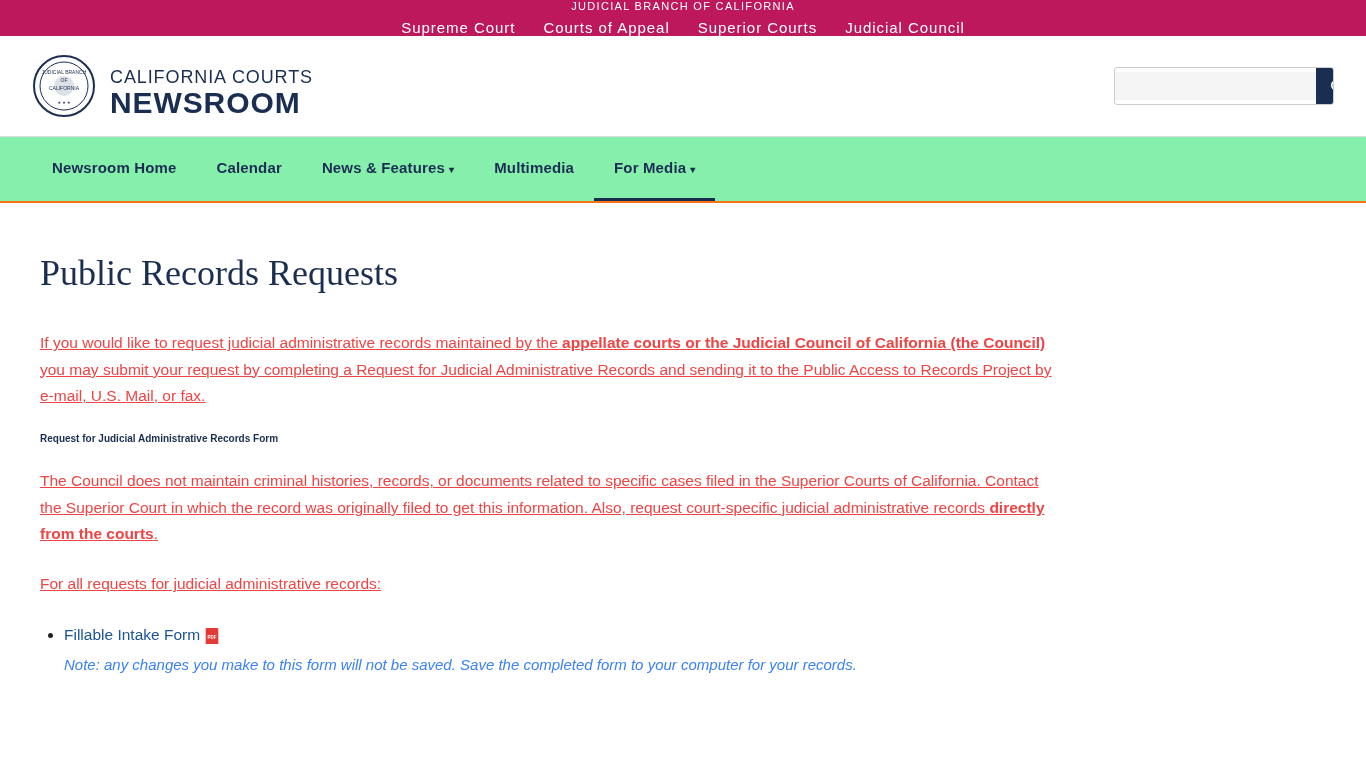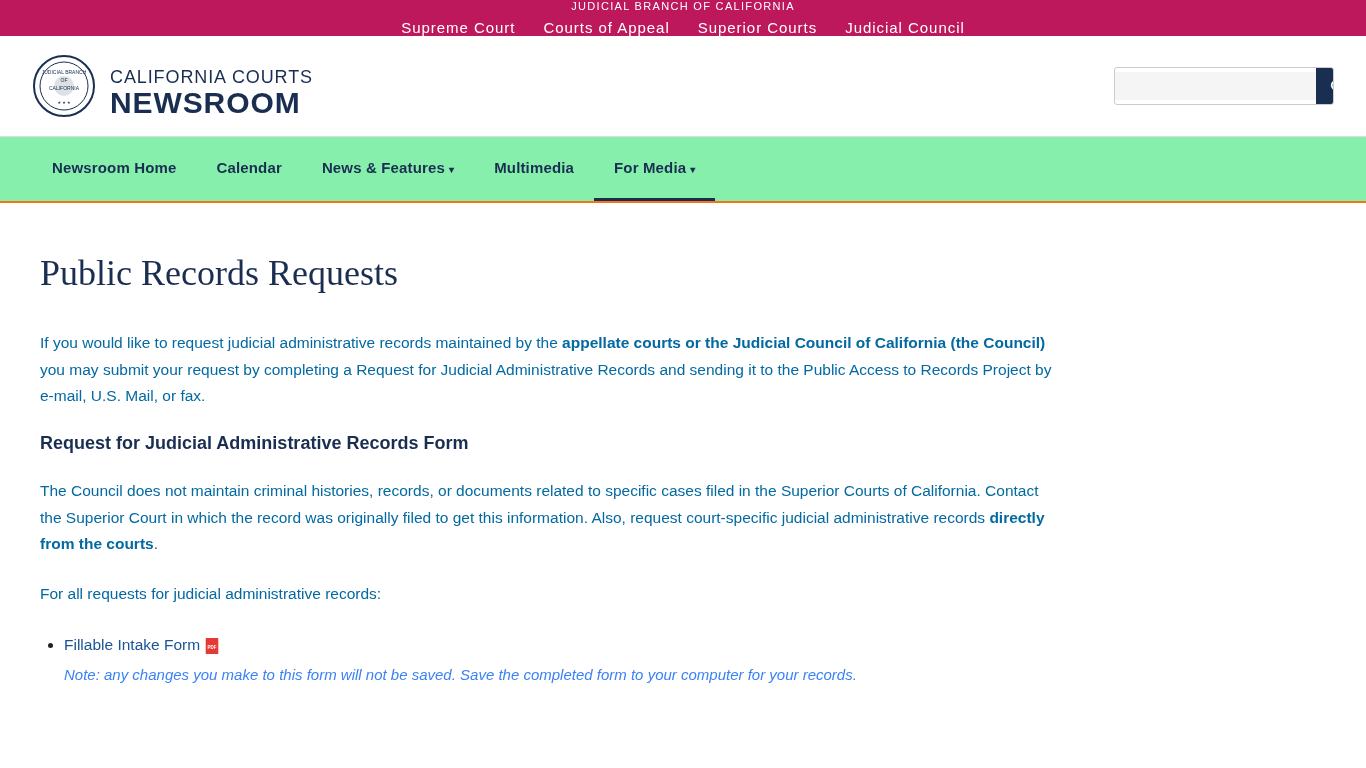--- a/index.html
+++ b/index.html
@@ -176,31 +176,32 @@
       font-weight: normal;
       color: #1a2e52;
       margin-bottom: 36px;
       line-height: 1.15;
     }
 
     .body-para {
       font-family: Arial, sans-serif;
       font-size: 15.5px;
       line-height: 1.7;
-      color: #0369a1;
+      color: #ef4444;
       margin-bottom: 24px;
+      text-decoration: underline;
     }
 
     .body-para strong {
       font-weight: bold;
     }
 
     .bold-link-para {
       font-family: Arial, sans-serif;
-      font-size: 18px;
+      font-size: 10px;
       font-weight: bold;
       color: #222;
       margin-bottom: 24px;
     }
 
     .bold-link-para a {
       color: #1a2e52;
       text-decoration: none;
     }
 

